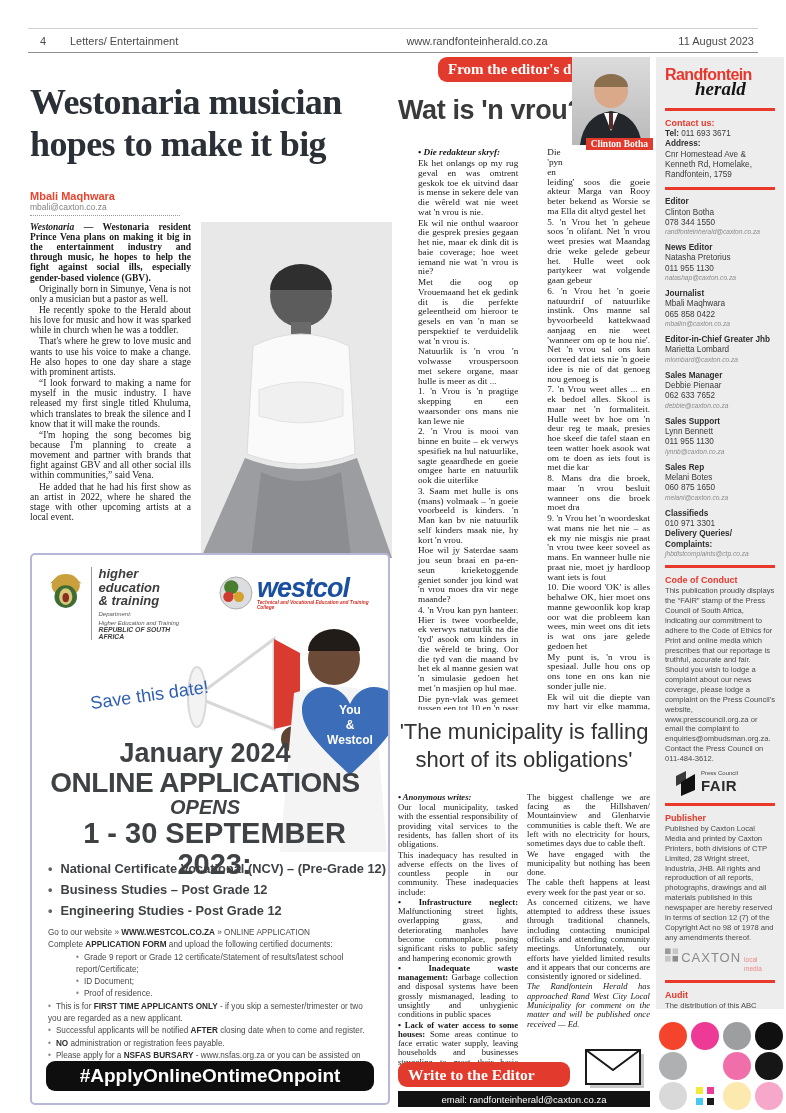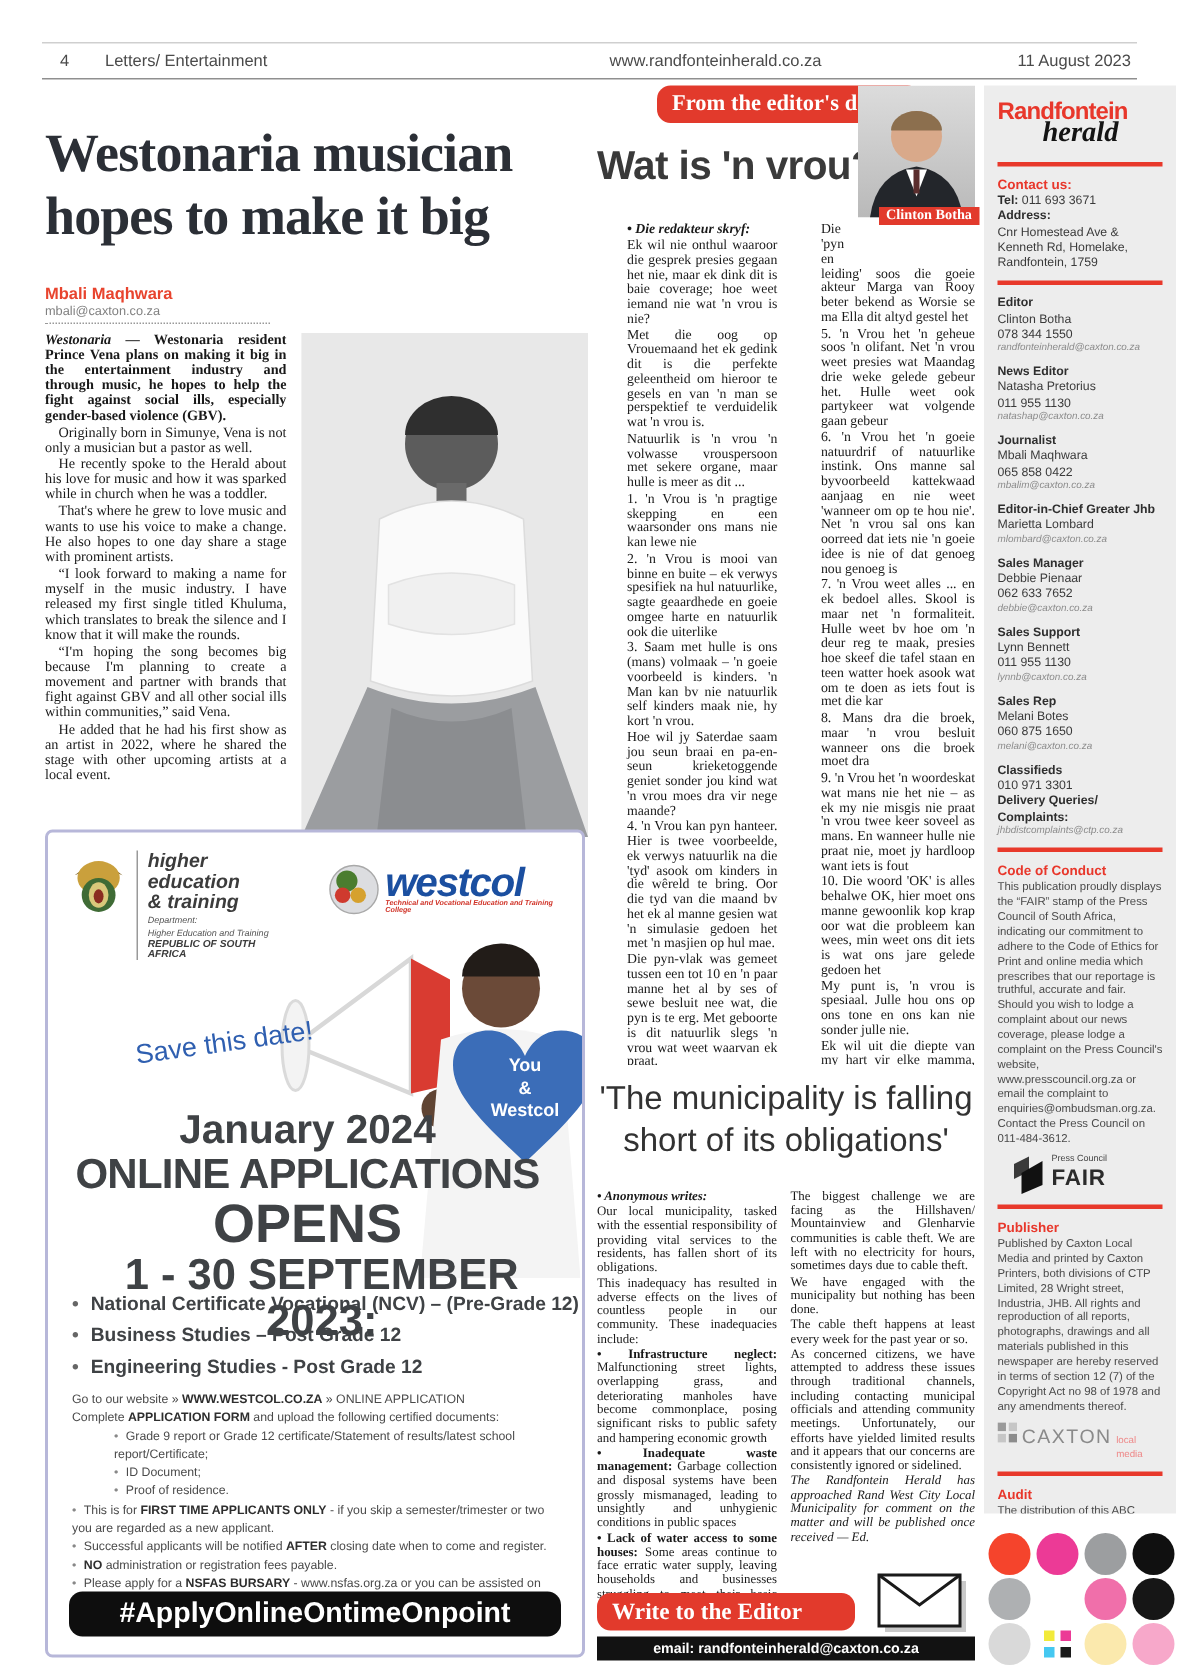--- a/index.html
+++ b/index.html
@@ -80,21 +80,21 @@
   .savedate{position:absolute;left:58px;top:130px;transform:rotate(-8deg);color:#2f5fb0;
     font-size:18px;z-index:2;}
   .persongfx{position:absolute;left:150px;top:42px;z-index:0;}
   .heart{position:absolute;left:268px;top:130px;width:100px;z-index:1;}
   .heart-text{position:absolute;left:268px;top:148px;width:100px;text-align:center;z-index:2;
     color:#fff;font-weight:700;font-size:12px;line-height:1.25;}
   .ad-headlines{position:absolute;left:0;right:10px;top:184px;text-align:center;font-weight:700;
     color:#3f4245;z-index:2;line-height:1.06;}
   .ad-h1{font-size:27px;}
   .ad-h2{font-size:28px;letter-spacing:-0.5px;}
-  .ad-h3{font-size:36px;}
+  .ad-h3{font-size:20px;font-style:italic;}
   .ad-h4{font-size:29px;padding-left:19px;}
   .ad-bullets{position:absolute;left:16px;top:306px;z-index:2;}
   .ad-bullets .bl{font-size:12.8px;font-weight:700;color:#3f4245;margin-bottom:6px;}
   .ad-bullets .dot{color:#666;margin-right:8px;}
   .fineprint{position:absolute;left:16px;right:10px;top:372px;font-size:8.2px;color:#4a4a4a;
     line-height:1.5;z-index:2;}
   .fineprint .fbold{font-weight:700;color:#2e2e2e;}
   .docs{margin-left:28px;}
   .fineprint .ndot{color:#888;margin-right:5px;}
   .hashtag{position:absolute;left:14px;right:14px;bottom:12px;height:30px;background:#0e0e0e;
@@ -111,21 +111,21 @@
   .mcol1 p:first-child{font-weight:700;font-style:italic;text-align:left;}
   .mcol .plead{font-weight:700;}
   .mcol p.it{font-style:italic;}
   
   .write{position:absolute;left:398px;top:1062px;width:252px;}
   .write-banner{width:172px;height:25px;background:#e23a2c;border-radius:9px;color:#fff;
     font-family:"Liberation Serif",serif;font-weight:700;font-size:15.5px;display:flex;
     align-items:center;padding-left:10px;box-sizing:border-box;}
   .envelope{position:absolute;right:4px;top:-16px;}
   .write-bar{margin-top:4px;background:#121212;color:#fff;font-size:9.5px;height:16px;
-    display:flex;align-items:center;justify-content:center;font-weight:bold;}
+    display:flex;align-items:center;justify-content:center;}
   
   .swatches{position:absolute;left:659px;top:1022px;display:grid;
     grid-template-columns:repeat(4,28px);gap:2px 4px;}
   .cell{width:28px;height:28px;border-radius:50%;}
   .cell.empty{background:transparent;}
   .cell.dots{border-radius:0;display:grid;grid-template-columns:7px 7px;gap:4px;
     align-content:center;justify-content:center;}
   .cell.dots span{width:7px;height:7px;display:block;}
 </style>
 </head>
@@ -194,20 +194,21 @@
         <path d="M8 88 Q12 58 39 54 Q66 58 70 88 Z" fill="#23262b"></path>
         <polygon points="32,56 46,56 39,74" fill="#ffffff"></polygon>
         <rect x="37" y="56" width="4" height="16" fill="#5a2d2d"></rect>
       </svg>
       <div class="clinton-label">Clinton Botha</div>
     </div>
     <h2 class="desk-headline">Wat is 'n vrou?</h2>
     <div class="desk-cols">
       <div class="dcol dcol1">
         <p><span>• Die redakteur skryf:</span></p>
+        <p><span>Ek het onlangs op my rug geval en was omtrent geskok toe ek uitvind daar is mense in sekere dele van die wêreld wat nie weet wat 'n vrou is nie.</span></p>
         <p><span>Ek wil nie onthul waaroor die gesprek presies gegaan het nie, maar ek dink dit is baie coverage; hoe weet iemand nie wat 'n vrou is nie?</span></p>
         <p><span>Met die oog op Vrouemaand het ek gedink dit is die perfekte geleentheid om hieroor te gesels en van 'n man se perspektief te verduidelik wat 'n vrou is.</span></p>
         <p><span>Natuurlik is 'n vrou 'n volwasse vrouspersoon met sekere organe, maar hulle is meer as dit ...</span></p>
         <p><span>1. 'n Vrou is 'n pragtige skepping en een waarsonder ons mans nie kan lewe nie</span></p>
         <p><span>2. 'n Vrou is mooi van binne en buite – ek verwys spesifiek na hul natuurlike, sagte geaardhede en goeie omgee harte en natuurlik ook die uiterlike</span></p>
         <p><span>3. Saam met hulle is ons (mans) volmaak – 'n goeie voorbeeld is kinders. 'n Man kan bv nie natuurlik self kinders maak nie, hy kort 'n vrou.</span></p>
         <p><span>Hoe wil jy Saterdae saam jou seun braai en pa-en-seun krieketoggende geniet sonder jou kind wat 'n vrou moes dra vir nege maande?</span></p>
         <p><span>4. 'n Vrou kan pyn hanteer. Hier is twee voorbeelde, ek verwys natuurlik na die 'tyd' asook om kinders in die wêreld te bring. Oor die tyd van die maand bv het ek al manne gesien wat 'n simulasie gedoen het met 'n masjien op hul mae.</span></p>
         <p><span>Die pyn-vlak was gemeet tussen een tot 10 en 'n paar manne het al by ses of sewe besluit nee wat, die pyn is te erg. Met geboorte is dit natuurlik slegs 'n vrou wat weet waarvan ek praat.</span></p>
       </div>

